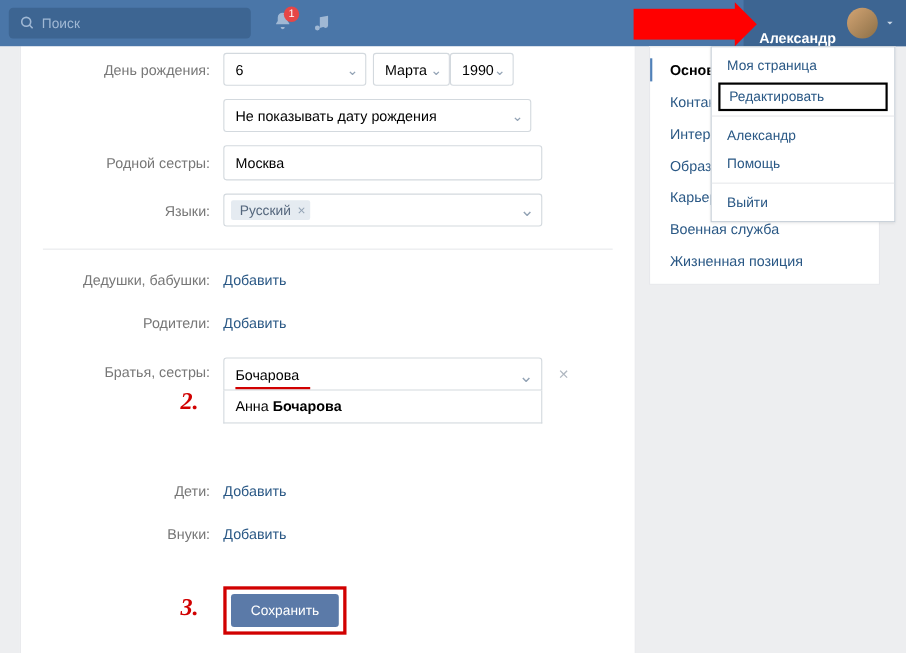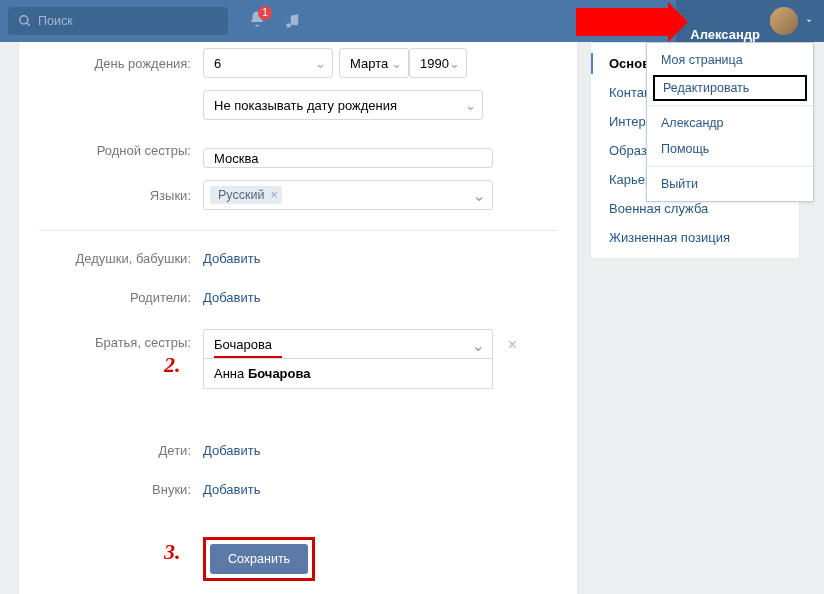--- a/index.html
+++ b/index.html
@@ -32,21 +32,21 @@
 
 .sel { display: inline-flex; align-items: center; justify-content: space-between; border: 1px solid #d3d9de; border-radius: 3px; background: #fff; height: 30px; padding: 0 6px 0 10px; font-size: 13px; color: #000; cursor: pointer; }
 .sel .chev { color: #93a3b5; }
 
 .row-birth .sel:nth-of-type(1){ width:70px; margin-right:6px;}
 .row-birth .sel:nth-of-type(2){ width:130px; margin-right:6px;}
 .row-birth .sel:nth-of-type(3){ width:70px;}
 
 .sel-wide { width: 280px; }
 
-.text-input { border: 1px solid #d3d9de; border-radius: 3px; height: 20px; padding: 0 10px; font-size: 13px; width: 290px; outline: none; margin-top: 16px; }
+.text-input { border: 1px solid #d3d9de; border-radius: 3px; height: 32px; padding: 0 10px; font-size: 13px; width: 290px; outline: none; }
 
 .lang-chip { display:inline-flex; align-items:flex-start; background:#e5ebf1; border-radius:2px; padding: 2px 4px 2px 8px; font-size: 12.5px; color:#55677d; }
 .lang-chip .x { margin-left:6px; color:#93a3b5; cursor:pointer; }
 
 .sel-lang { width: 290px; display:flex; align-items:center; justify-content:space-between; border:1px solid #d3d9de; border-radius:3px; height:30px; padding:0 6px 0 6px; }
 
 .divider { border-top: 1px solid #e7e8ec; margin: 14px 20px; }
 
 .link-action { color: #2a5885; font-size: 13px; cursor: pointer; }
 

